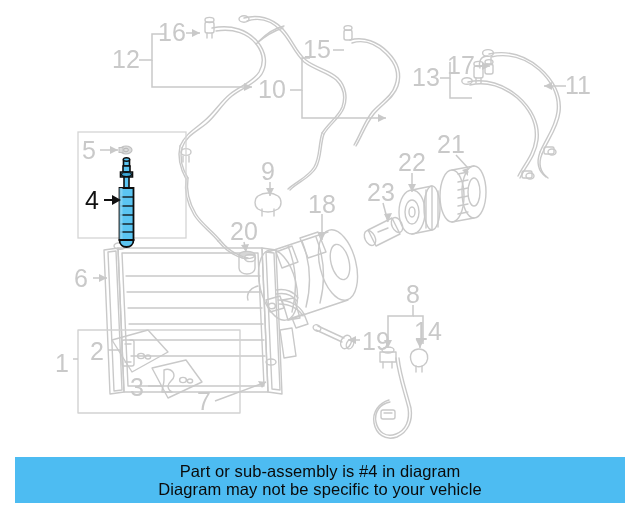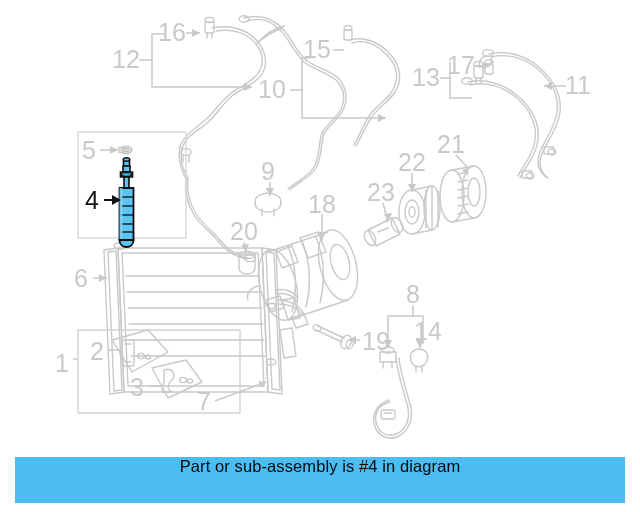--- a/index.html
+++ b/index.html
@@ -11,21 +11,21 @@
     position:relative;
   }
   #stage{position:absolute;left:0;top:0;width:640px;height:512px;}
   #diagram{position:absolute;left:0;top:0;width:640px;height:460px;}
   .banner{
     position:absolute;
     left:15px;top:457px;
     width:610px;height:46px;
     background:#4dbcf2;
     display:flex;flex-direction:column;
-    align-items:center;
+    align-items:center;justify-content:center;
     line-height:1.12;
   }
   .banner-line{
     color:#0a0a0a;
     font-size:16.5px;
     font-family:"Liberation Sans", sans-serif;
     white-space:nowrap;
     letter-spacing:0.1px;
   }
   svg text{font-family:"Liberation Sans", sans-serif;}
@@ -439,15 +439,16 @@
       <text class="lbl" text-anchor="middle" x="244" y="240">20</text>
       <text class="lbl" text-anchor="middle" x="451" y="153">21</text>
       <text class="lbl" text-anchor="middle" x="412" y="171">22</text>
       <text class="lbl" text-anchor="middle" x="381" y="201">23</text>
     </g>
 
   </svg>
 
   <div class="banner">
     <div class="banner-line">Part or sub-assembly is #4 in diagram</div>
+    <div class="banner-line">Diagram may not be specific to your vehicle</div>
   </div>
 
 </div>
 
 </body></html>

